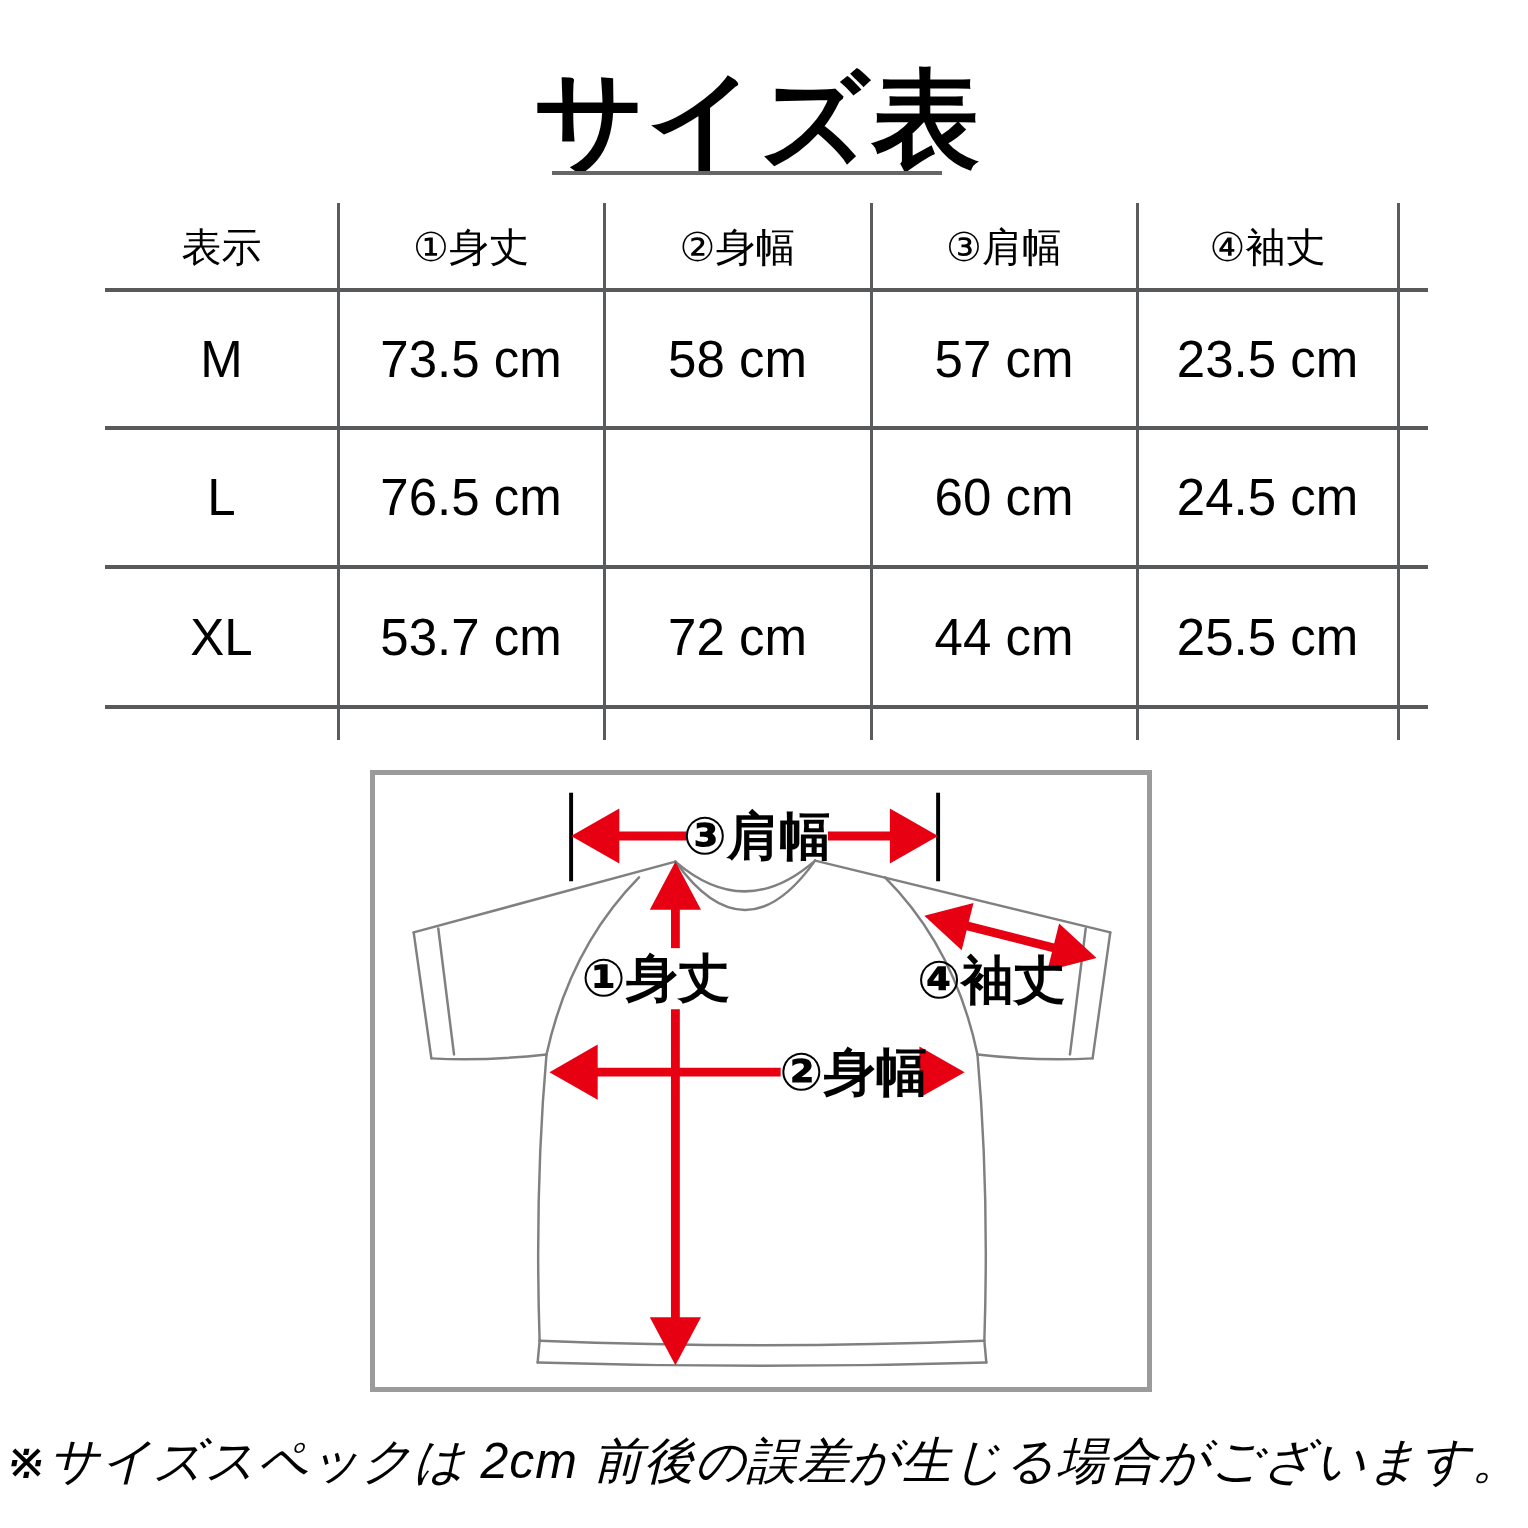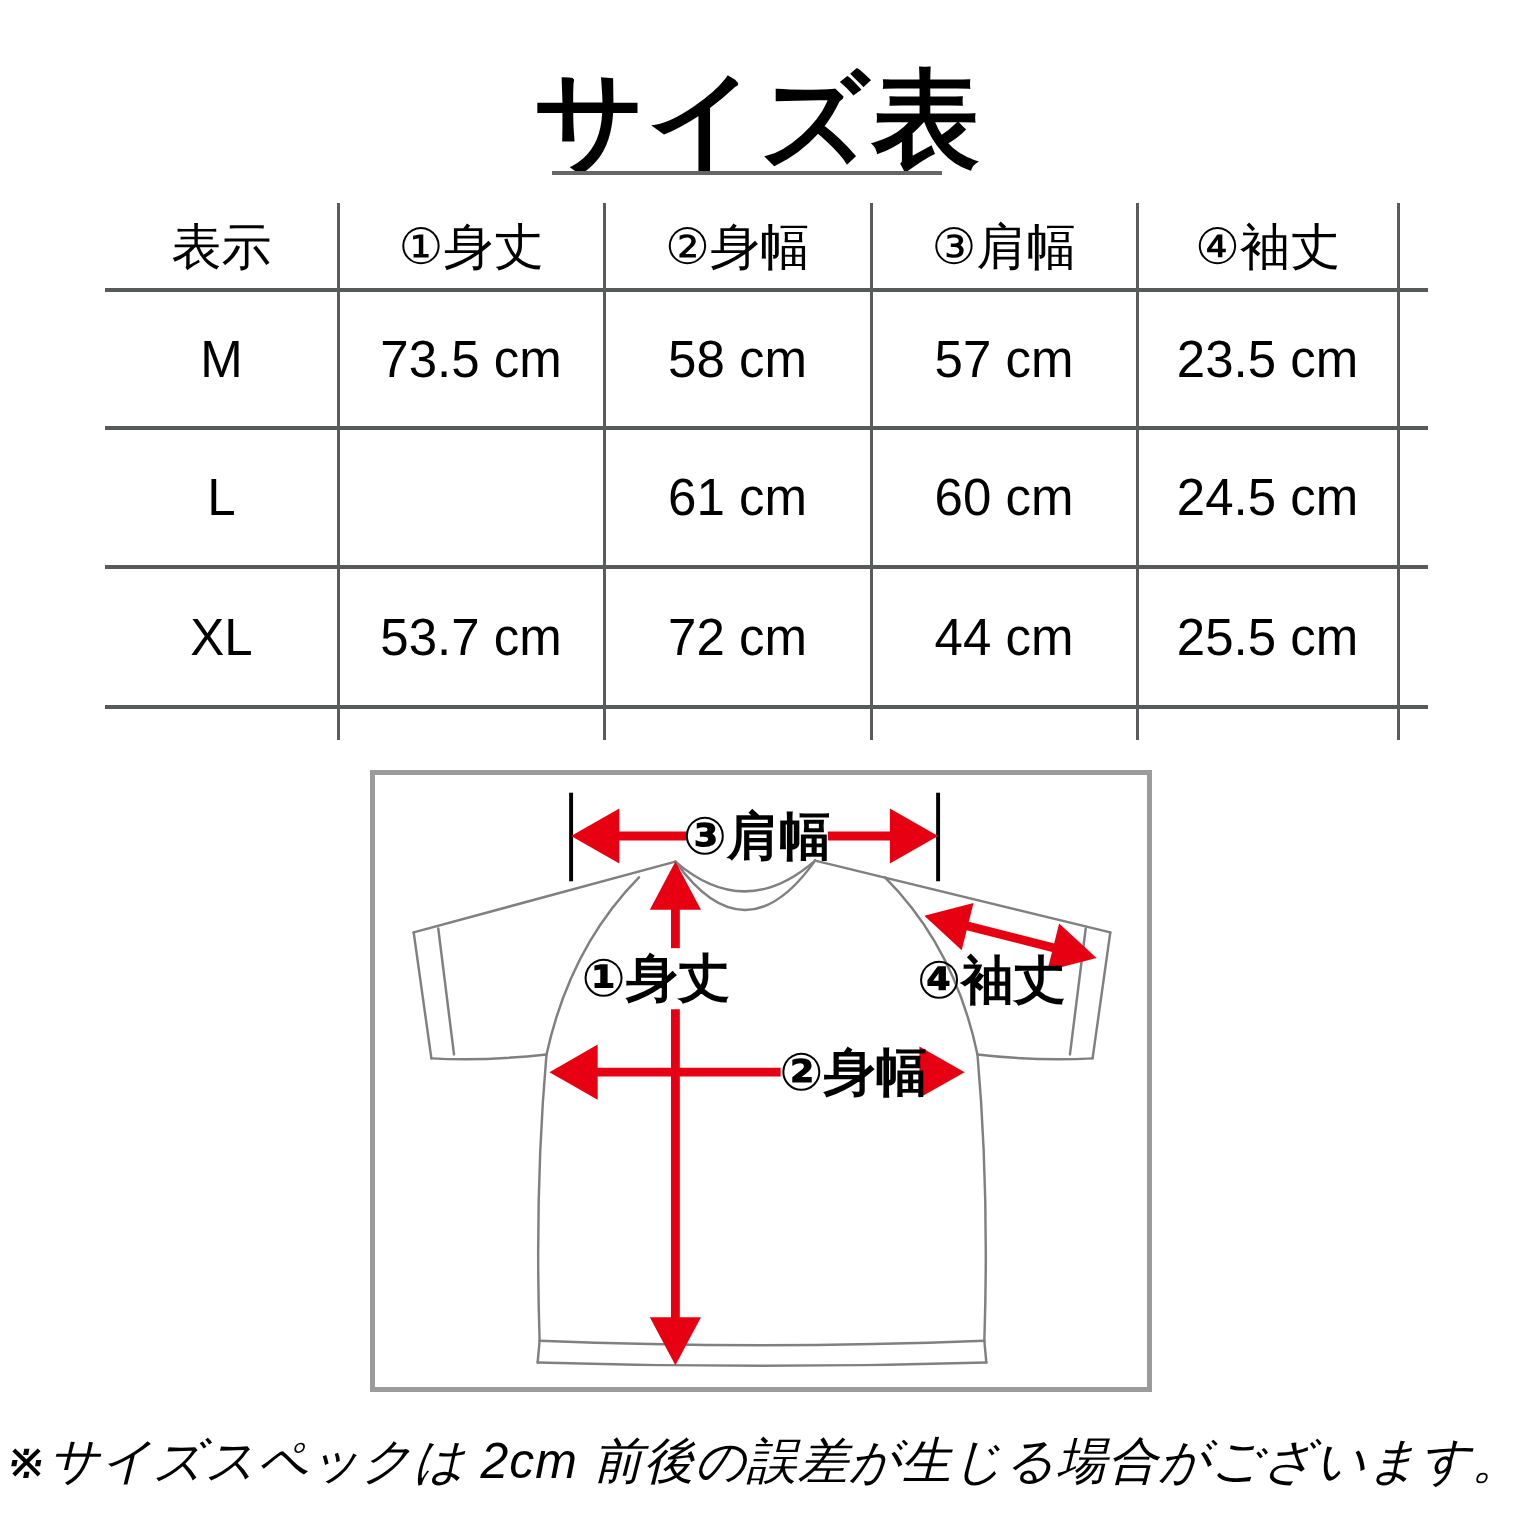--- a/index.html
+++ b/index.html
@@ -17,21 +17,21 @@
     position:absolute;left:552px;top:171px;width:390px;height:4px;background:#666666;
   }
   
   .tbl{position:absolute;left:105px;top:203px;width:1323px;height:537px;}
   .hline{position:absolute;left:0;width:1323px;height:4px;background:#58595b;}
   .vline{position:absolute;top:0;height:537px;width:3px;background:#5a5b5d;}
   .cell{
     position:absolute;display:flex;align-items:center;justify-content:center;
     font-size:51px;line-height:1;white-space:nowrap;
   }
-  .hdr{font-size:50px;}
+  .hdr{font-size:40px;}
   .c0{left:0;width:233px;} .c1{left:233px;width:266px;} .c2{left:499px;width:267px;}
   .c3{left:766px;width:266px;} .c4{left:1032px;width:261px;}
   .r0{top:0;height:87px;} .r1{top:87px;height:138px;} .r2{top:225px;height:139px;}
   .r3{top:364px;height:140px;}
   
   .diagram-box{
     position:absolute;left:370px;top:770px;width:782px;height:622px;
     border:5px solid #9b9b9b;box-sizing:border-box;background:#ffffff;
   }
   .diagram-box svg{display:block;width:100%;height:100%;}
@@ -74,21 +74,21 @@
   <div class="cell hdr r0 c3">③肩幅</div>
   <div class="cell hdr r0 c4">④袖丈</div>
 
   <div class="cell r1 c0">M</div>
   <div class="cell r1 c1">73.5 cm</div>
   <div class="cell r1 c2">58 cm</div>
   <div class="cell r1 c3">57 cm</div>
   <div class="cell r1 c4">23.5 cm</div>
 
   <div class="cell r2 c0">L</div>
-  <div class="cell r2 c2">61 cm</div>
+  <div class="cell r2 c1">76.5 cm</div>
   <div class="cell r2 c3">60 cm</div>
   <div class="cell r2 c4">24.5 cm</div>
 
   <div class="cell r3 c0">XL</div>
   <div class="cell r3 c1">53.7 cm</div>
   <div class="cell r3 c2">72 cm</div>
   <div class="cell r3 c3">44 cm</div>
   <div class="cell r3 c4">25.5 cm</div>
 </div>
 

